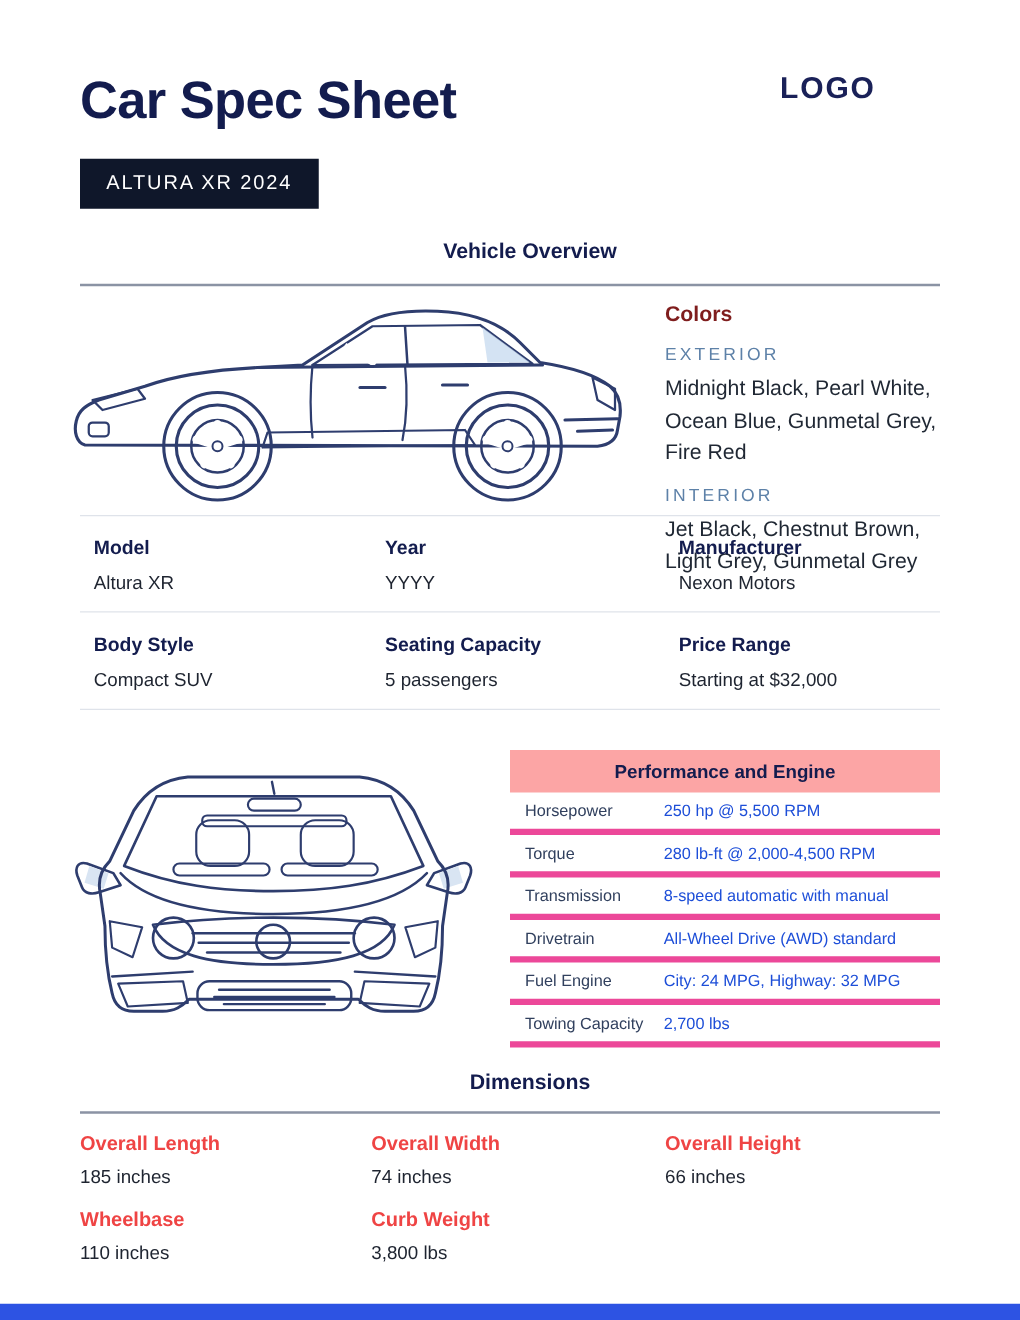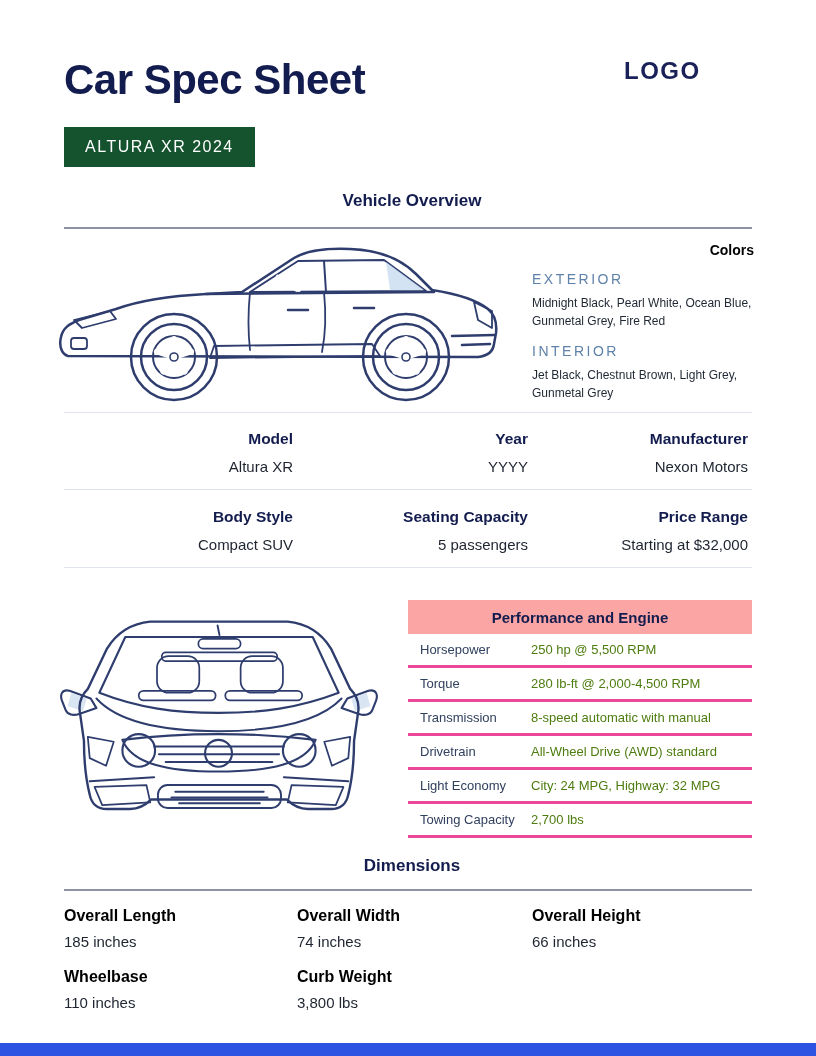--- a/index.html
+++ b/index.html
@@ -18,62 +18,62 @@
     position:absolute; top:58px; right:62px; color:#1a2158; line-height:1;
     width:130px;
   }
   .logo-row1 { display:flex; align-items:flex-start; gap:4px; }
   .logo-your { font-size:24px; font-weight:500; letter-spacing:0.5px; }
   .logo-flower { margin-top:0px; }
   .logo-reg { font-size:10px; margin-top:-2px; }
   .logo-logo { font-size:24px; font-weight:800; letter-spacing:1.5px; margin-top:1px; }
   .badge {
     position:absolute; left:64px; top:127px;
-    background:#14532d; color:#ffffff;
+    background:#0f172a; color:#ffffff;
     font-size:16px; letter-spacing:1.5px; font-weight:400;
     padding:11px 21px;
   }
   
   .section-heading {
-    position:absolute; left:68px; width:688px; text-align:center;
+    position:absolute; left:80px; width:688px; text-align:center;
     font-size:17px; font-weight:700; color:#131c4e;
   }
   .rule-dark { position:absolute; left:64px; width:688px; height:0; border-top:2px solid #8b93a4; }
   .rule-light { position:absolute; left:64px; width:688px; height:0; border-top:1px solid #dfe3ea; }
   
   .car-side { position:absolute; left:54px; top:240px; }
   .colors-block { position:absolute; left:532px; top:242px; width:222px; }
-  .colors-title { font-size:14px; font-weight:700; color:#000000;text-align:right; }
+  .colors-title { font-size:17px; font-weight:700; color:#7f1d1d; }
   .swatch-label { font-size:14px; letter-spacing:2.5px; color:#5d81a8; margin-top:13px; }
-  .swatch-value { font-size:12px; color:#1f2733; line-height:1.5; margin-top:7px; }
+  .swatch-value { font-size:17px; color:#1f2733; line-height:1.5; margin-top:7px; }
   .spec-grid {
-    position:absolute; left:60px; width:688px;
-    display:grid; grid-template-columns:233px 235px 220px;text-align:right;
+    position:absolute; left:75px; width:688px;
+    display:grid; grid-template-columns:233px 235px 220px;
   }
   .spec-label { font-size:15.5px; font-weight:700; color:#131c4e; }
   .spec-value { font-size:15px; color:#1e2430; margin-top:10px; }
   
   .car-front { position:absolute; left:58px; top:598px; }
   .perf-table { position:absolute; left:408px; top:600px; width:344px; }
   .perf-header {
     background:#fca5a5; height:34px; display:flex; align-items:center; justify-content:center;
     font-size:15px; font-weight:700; color:#131c4e;
   }
   .perf-row {
-    display:flex; align-items:center; height:34px; border-bottom:3px solid #ec4899;
+    display:flex; align-items:center; height:34px; border-bottom:5px solid #ec4899;
   }
   .perf-label { width:123px; padding-left:12px; font-size:13px; color:#31405e; }
-  .perf-value { font-size:13px; color:#4d7c0f; }
+  .perf-value { font-size:13px; color:#1d4ed8; }
   
   .dims-grid {
     position:absolute; left:64px; top:903px; width:688px;
     display:grid; grid-template-columns:233px 235px 220px; row-gap:0;
   }
   .dim-cell { margin-bottom:9px; }
-  .dim-label { font-size:16px; font-weight:700; color:#000000; line-height:26px; }
+  .dim-label { font-size:16px; font-weight:700; color:#ef4444; line-height:26px; }
   .dim-value { font-size:15px; color:#1e2430; line-height:26px; }
   
   .footer-bar { position:absolute; left:0; bottom:0; width:816px; height:13px; background:#2d53e3; }
   svg .ln { stroke:#2e3d6e; fill:none; stroke-linecap:round; stroke-linejoin:round; }
 </style>
 </head>
 <body>
 
 <div class="page">
 
@@ -243,21 +243,21 @@
     </div>
     <div class="perf-row">
       <div class="perf-label">Transmission</div>
       <div class="perf-value">8-speed automatic with manual</div>
     </div>
     <div class="perf-row">
       <div class="perf-label">Drivetrain</div>
       <div class="perf-value">All-Wheel Drive (AWD) standard</div>
     </div>
     <div class="perf-row">
-      <div class="perf-label">Light Economy</div>
+      <div class="perf-label">Fuel Engine</div>
       <div class="perf-value">City: 24 MPG, Highway: 32 MPG</div>
     </div>
     <div class="perf-row">
       <div class="perf-label">Towing Capacity</div>
       <div class="perf-value">2,700 lbs</div>
     </div>
   </div>
 
   <div class="section-heading" style="top:856px;">Dimensions</div>
   <div class="rule-dark" style="top:889px;"></div>

